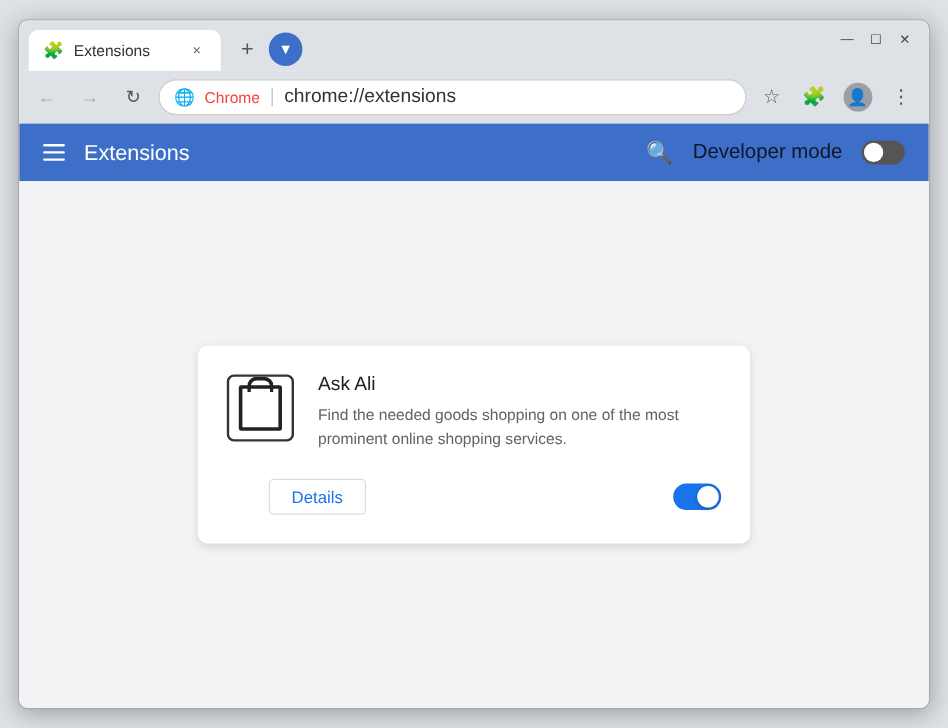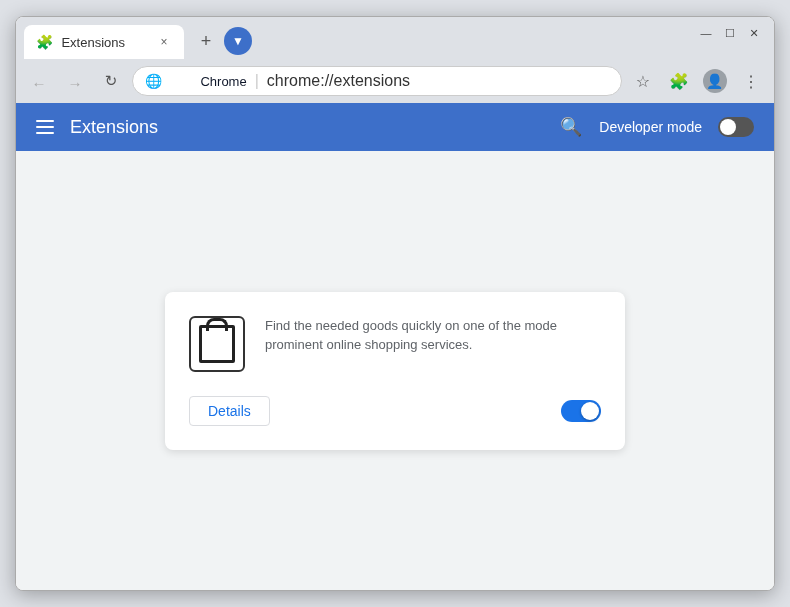--- a/index.html
+++ b/index.html
@@ -128,21 +128,21 @@
       border: 1px solid #ccc;
     }
     .address-icon {
       font-size: 14px;
       color: #555;
     }
     .address-divider {
       color: #ccc;
       font-size: 16px;
     }
-    .address-text { color: #0f172a; margin-left: 30px; }
+    .address-text { color: #ef4444; }
     .star-btn, .puzzle-btn, .profile-btn, .menu-btn {
       width: 30px;
       height: 30px;
       display: flex;
       align-items: center;
       justify-content: center;
       border-radius: 50%;
       cursor: pointer;
       font-size: 16px;
       color: #555;
@@ -191,22 +191,22 @@
       display: flex;
       align-items: center;
       gap: 16px;
     }
     .search-icon-btn {
       color: #fff;
       font-size: 18px;
       cursor: pointer;
     }
     .dev-mode-label {
-      color: #ffffff;
-      font-size: 14px;
+      color: #0f172a;
+      font-size: 17px;
     }
     .toggle-switch {
       width: 36px;
       height: 20px;
       background: #555;
       border-radius: 10px;
       position: relative;
       cursor: pointer;
     }
     .toggle-switch.off .toggle-knob {
@@ -304,20 +304,21 @@
     }
     .ext-desc {
       font-size: 13px;
       color: #5f6368;
       line-height: 1.5;
     }
     .ext-card-bottom {
       display: flex;
       align-items: center;
       gap: 12px;
+      margin-left: 35px;
     }
     .btn-details, .btn-remove {
       padding: 6px 18px;
       border: 1px solid #dadce0;
       border-radius: 4px;
       background: #fff;
       font-size: 14px;
       color: #1a73e8;
       cursor: pointer;
       font-weight: 500;
@@ -418,21 +419,22 @@
 
   <div class="main-content">
     <div class="watermark">risk.com</div>
 
     <div class="ext-card">
       <div class="ext-card-top">
         <div class="ext-icon-box">
           <div class="shopping-bag"></div>
         </div>
         <div class="ext-info">
-          <div class="ext-desc">Find the needed goods quickly on one of the mode prominent online shopping services.</div>
+          <div class="ext-name">Ask Ali</div>
+          <div class="ext-desc">Find the needed goods shopping on one of the most prominent online shopping services.</div>
         </div>
       </div>
       <div class="ext-card-bottom">
         <button class="btn-details">Details</button>
         <div class="ext-toggle">
           <div class="ext-toggle-knob"></div>
         </div>
       </div>
     </div>
   </div>

